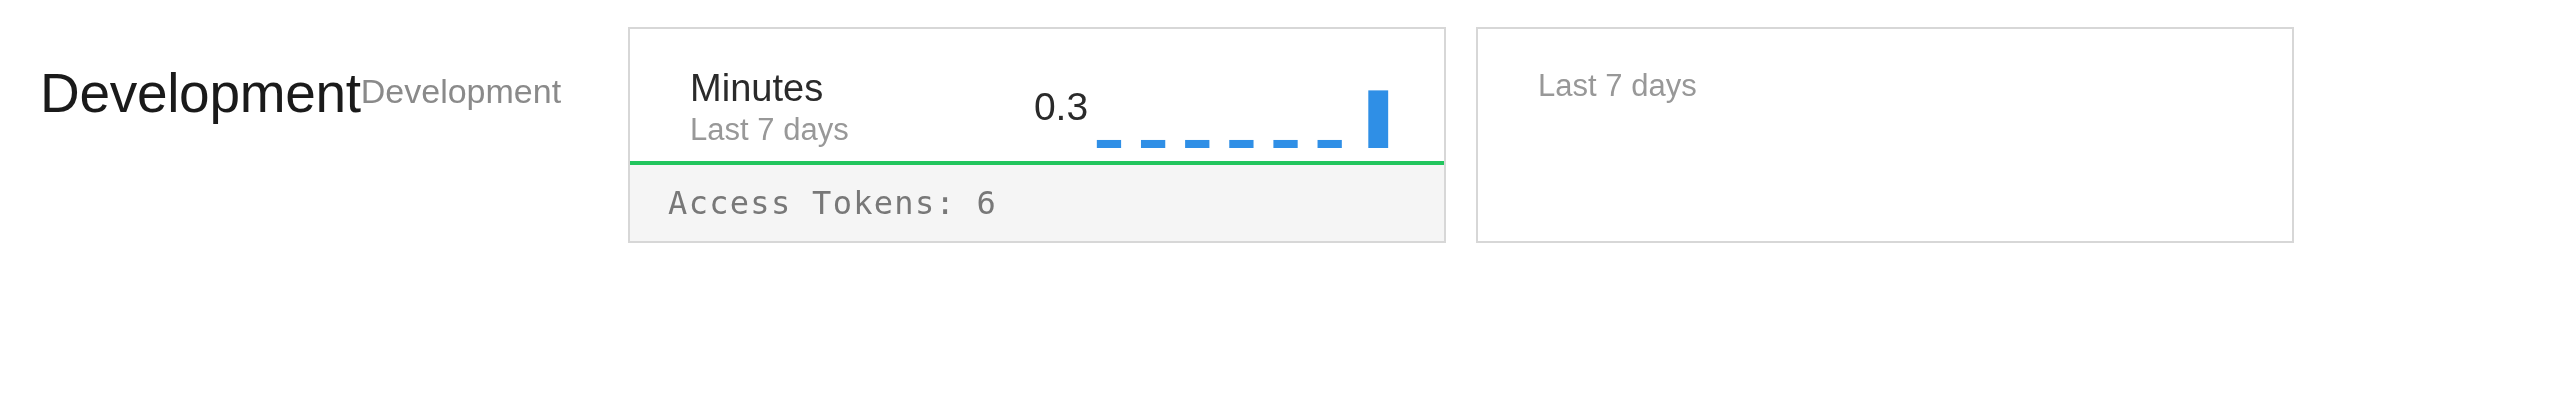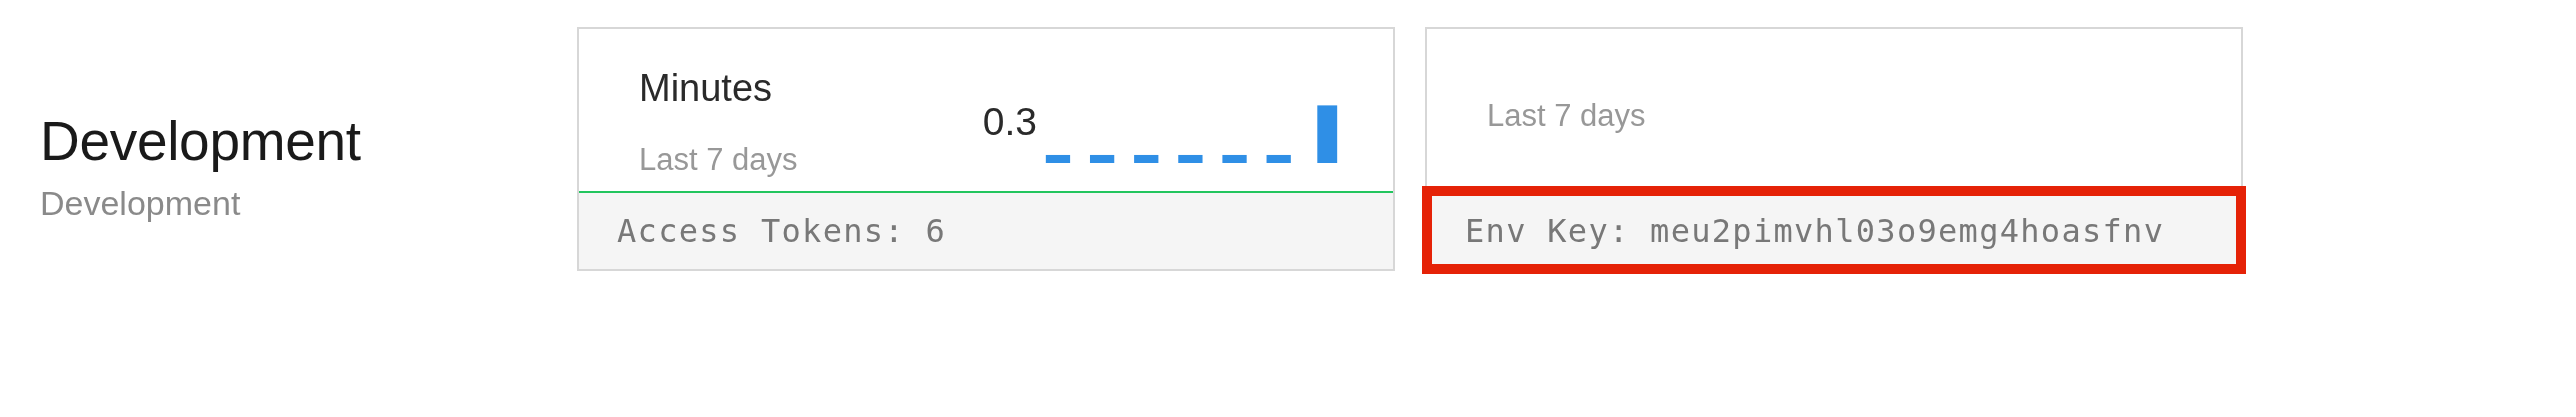--- a/index.html
+++ b/index.html
@@ -14,21 +14,21 @@
       height: 417px;
       padding: 27px 40px;
     }
     .row {
       display: flex;
       align-items: stretch;
       gap: 67px;
     }
     .env-info {
       display: flex;
-      flex-direction: column;
+      flex-direction: row;
       justify-content: center;
       padding-top: 34px;
       min-width: 470px;
     }
     .env-title {
       font-size: 55px;
       font-weight: 400;
       color: #1a1a1a;
       letter-spacing: -0.3px;
     }
@@ -64,42 +64,42 @@
     .metric-label {
       font-size: 38px;
       font-weight: 400;
       color: #2a2a2a;
       line-height: 1.15;
     }
     .metric-period {
       font-size: 31px;
       font-weight: 400;
       color: #989898;
-      margin-top: 31px;
+      margin-top: 1px;
     }
     .card-right {
       margin-left: auto;
       display: flex;
       flex-direction: row;
       align-items: center;
       justify-content: space-between;
     }
     .metric-value {
       font-size: 39px;
       font-weight: 400;
       color: #2a2a2a;
     }
     .sparkline {
       width: 309px;
       height: 67px;
       margin-top: 13.4px;
     }
     .card-footer {
       background: #f5f5f5;
-      border-top: 2px solid #22c55e;
+      border-top: 4px solid #22c55e;
       padding: 19px 27px 19px 38px;
       font-family: 'SF Mono', ui-monospace, Menlo, Consolas, monospace;
       font-size: 32px;
       color: #787878;
       letter-spacing: 1.3px;
       white-space: nowrap;
       overflow: hidden;
     }
     .card-footer.highlight {
       outline: 10.7px solid #e52207;
@@ -148,20 +148,17 @@
         <span class="footer-inline">Access Tokens: </span><span class="footer-inline">6</span>
       </div>
     </div>
 
     <div class="card">
       <div class="card-body">
         <div class="card-left">
           <div class="metric-period">Last 7 days</div>
         </div>
       </div>
-      <div class="card-footer highlight">
-        <span class="footer-inline">Env Key: </span><span class="footer-inline">meu2pimvhl03o9emg4hoasfnv</span>
-      </div>
     </div>
 
   </div>
 </div>
 
 
 </body></html>

